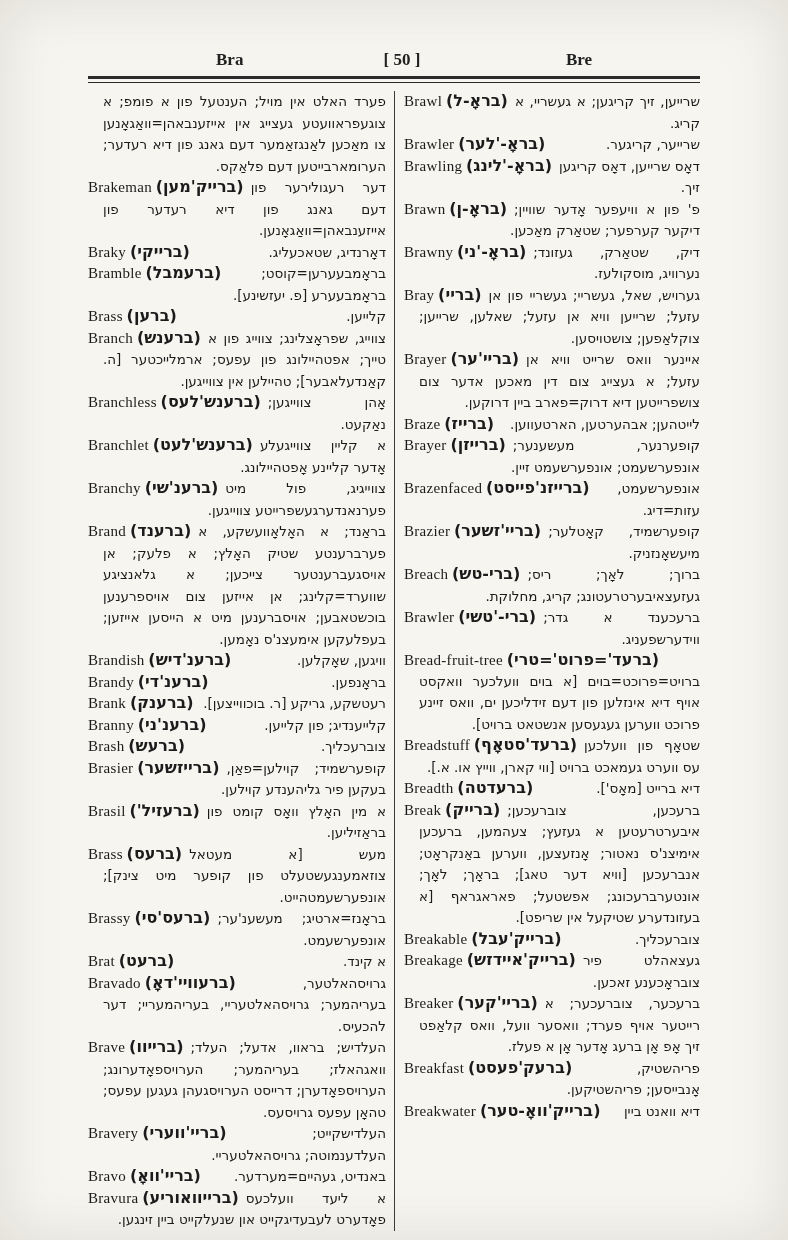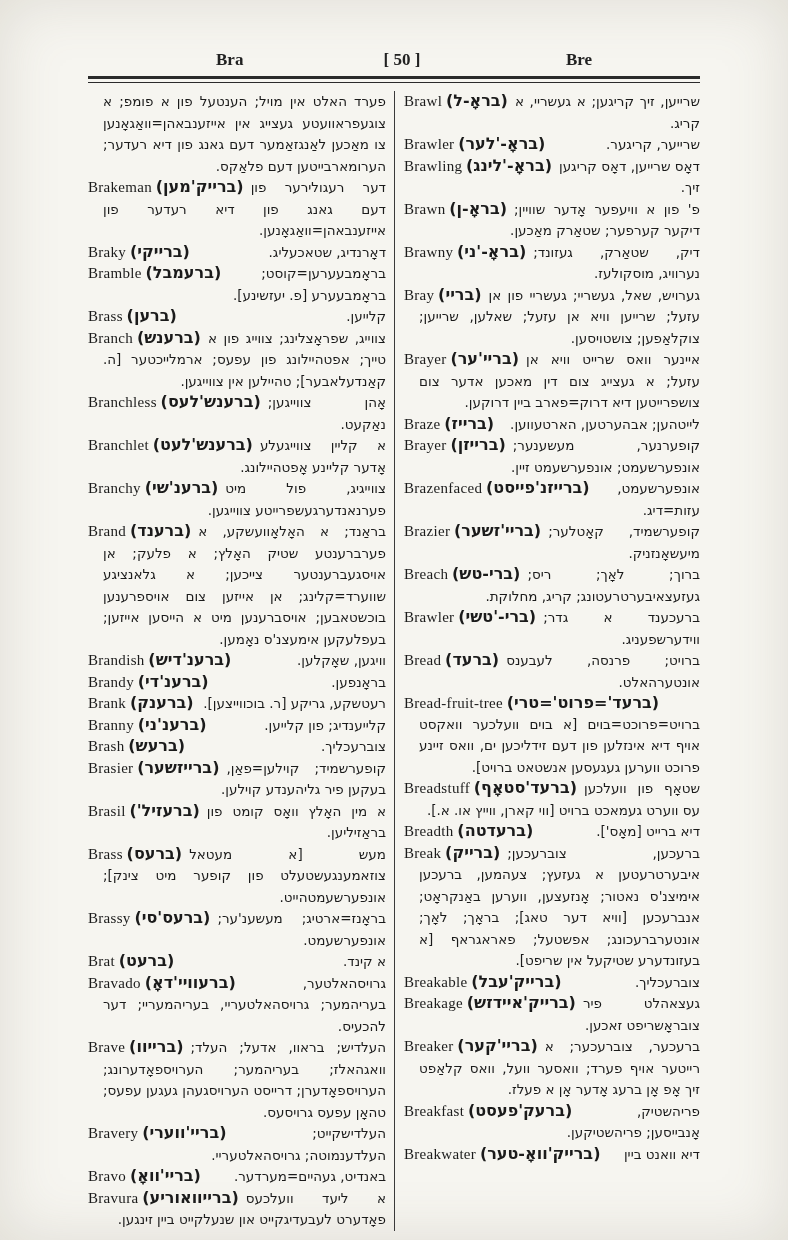--- a/index.html
+++ b/index.html
@@ -112,25 +112,24 @@
         <p class="entry"><span class="hw"><span class="hw-en">Brawn</span> <span class="pron" dir="rtl">(בראָ-ן)</span></span><span class="def">פ' פון א וויעפער אָדער שוויין; דיקער קערפער; שטאַרק מאַכען.</span></p>
         <p class="entry"><span class="hw"><span class="hw-en">Brawny</span> <span class="pron" dir="rtl">(בראָ-'ני)</span></span><span class="def">דיק, שטאַרק, געזונד; נערוויג, מוסקולעז.</span></p>
         <p class="entry"><span class="hw"><span class="hw-en">Bray</span> <span class="pron" dir="rtl">(בריי)</span></span><span class="def">גערויש, שאל, געשריי; געשריי פון אן עזעל; שרייען וויא אן עזעל; שאלען, שרייען; צוקלאַפען; צושטויסען.</span></p>
         <p class="entry"><span class="hw"><span class="hw-en">Brayer</span> <span class="pron" dir="rtl">(בריי'ער)</span></span><span class="def">איינער וואס שרייט וויא אן עזעל; א געצייג צום דין מאכען אדער צום צושפרייטען דיא דרוק=פארב ביין דרוקען.</span></p>
         <p class="entry"><span class="hw"><span class="hw-en">Braze</span> <span class="pron" dir="rtl">(ברייז)</span></span><span class="def">לייטהען; אבהערטען, הארטעווען.</span></p>
         <p class="entry"><span class="hw"><span class="hw-en">Brayer</span> <span class="pron" dir="rtl">(ברייזן)</span></span><span class="def">קופערנער, מעשענער; אונפערשעמט; אונפערשעמט זיין.</span></p>
         <p class="entry"><span class="hw"><span class="hw-en">Brazenfaced</span> <span class="pron" dir="rtl">(ברייזנ'פייסט)</span></span><span class="def">אונפערשעמט, עזות=דיג.</span></p>
         <p class="entry"><span class="hw"><span class="hw-en">Brazier</span> <span class="pron" dir="rtl">(בריי'זשער)</span></span><span class="def">קופערשמיד, קאָטלער; מיעשאָנזניק.</span></p>
         <p class="entry"><span class="hw"><span class="hw-en">Breach</span> <span class="pron" dir="rtl">(ברי-טש)</span></span><span class="def">ברוך; לאָך; ריס; געזעצאיבערטרעטונג; קריג, מחלוקת.</span></p>
         <p class="entry"><span class="hw"><span class="hw-en">Brawler</span> <span class="pron" dir="rtl">(ברי-'טשי)</span></span><span class="def">ברעכענד א גדר; ווידערשפעניג.</span></p>
-        <p class="entry"><span class="hw"><span class="hw-en">Bread</span> <span class="pron" dir="rtl">(ברעד)</span></span><span class="def">ברויט; פרנסה, לעבענס אונטערהאלט.</span></p>
         <p class="entry"><span class="hw"><span class="hw-en">Bread-fruit-tree</span> <span class="pron" dir="rtl">(ברעד'=פרוט'=טרי)</span></span><span class="def">ברויט=פרוכט=בוים [א בוים וועלכער וואקסט אויף דיא אינזלען פון דעם זידליכען ים, וואס זיינע פרוכט ווערען געגעסען אנשטאט ברויט].</span></p>
         <p class="entry"><span class="hw"><span class="hw-en">Breadstuff</span> <span class="pron" dir="rtl">(ברעד'סטאָף)</span></span><span class="def">שטאָף פון וועלכען עס ווערט געמאכט ברויט [ווי קארן, ווייץ או. א.].</span></p>
         <p class="entry"><span class="hw"><span class="hw-en">Breadth</span> <span class="pron" dir="rtl">(ברעדטה)</span></span><span class="def">דיא ברייט [מאָס'].</span></p>
         <p class="entry"><span class="hw"><span class="hw-en">Break</span> <span class="pron" dir="rtl">(ברייק)</span></span><span class="def">ברעכען, צוברעכען; איבערטרעטען א געזעץ; צעהמען, ברעכען אימיצנ'ס נאטור; אָנזעצען, ווערען באַנקראָט; אנברעכען [וויא דער טאג]; בראָך; לאָך; אונטערברעכונג; אפשטעל; פאראגראף [א בעזונדערע שטיקעל אין שריפט].</span></p>
         <p class="entry"><span class="hw"><span class="hw-en">Breakable</span> <span class="pron" dir="rtl">(ברייק'עבל)</span></span><span class="def">צוברעכליך.</span></p>
-        <p class="entry"><span class="hw"><span class="hw-en">Breakage</span> <span class="pron" dir="rtl">(ברייק'איידזש)</span></span><span class="def">געצאהלט פיר צובראָשריפט זאכען.</span></p>
+        <p class="entry"><span class="hw"><span class="hw-en">Breakage</span> <span class="pron" dir="rtl">(ברייק'איידזש)</span></span><span class="def">געצאהלט פיר צובראָכענע זאכען.</span></p>
         <p class="entry"><span class="hw"><span class="hw-en">Breaker</span> <span class="pron" dir="rtl">(בריי'קער)</span></span><span class="def">ברעכער, צוברעכער; א רייטער אויף פערד; וואסער וועל, וואס קלאַפט זיך אָפ אָן ברעג אָדער אָן א פעלז.</span></p>
         <p class="entry"><span class="hw"><span class="hw-en">Breakfast</span> <span class="pron" dir="rtl">(ברעק'פעסט)</span></span><span class="def">פריהשטיק, אָנבייסען; פריהשטיקען.</span></p>
         <p class="entry"><span class="hw"><span class="hw-en">Breakwater</span> <span class="pron" dir="rtl">(ברייק'וואָ-טער)</span></span><span class="def">דיא וואנט ביין</span></p>
       </div>
   </div>
 </div>
 
 </body></html>

